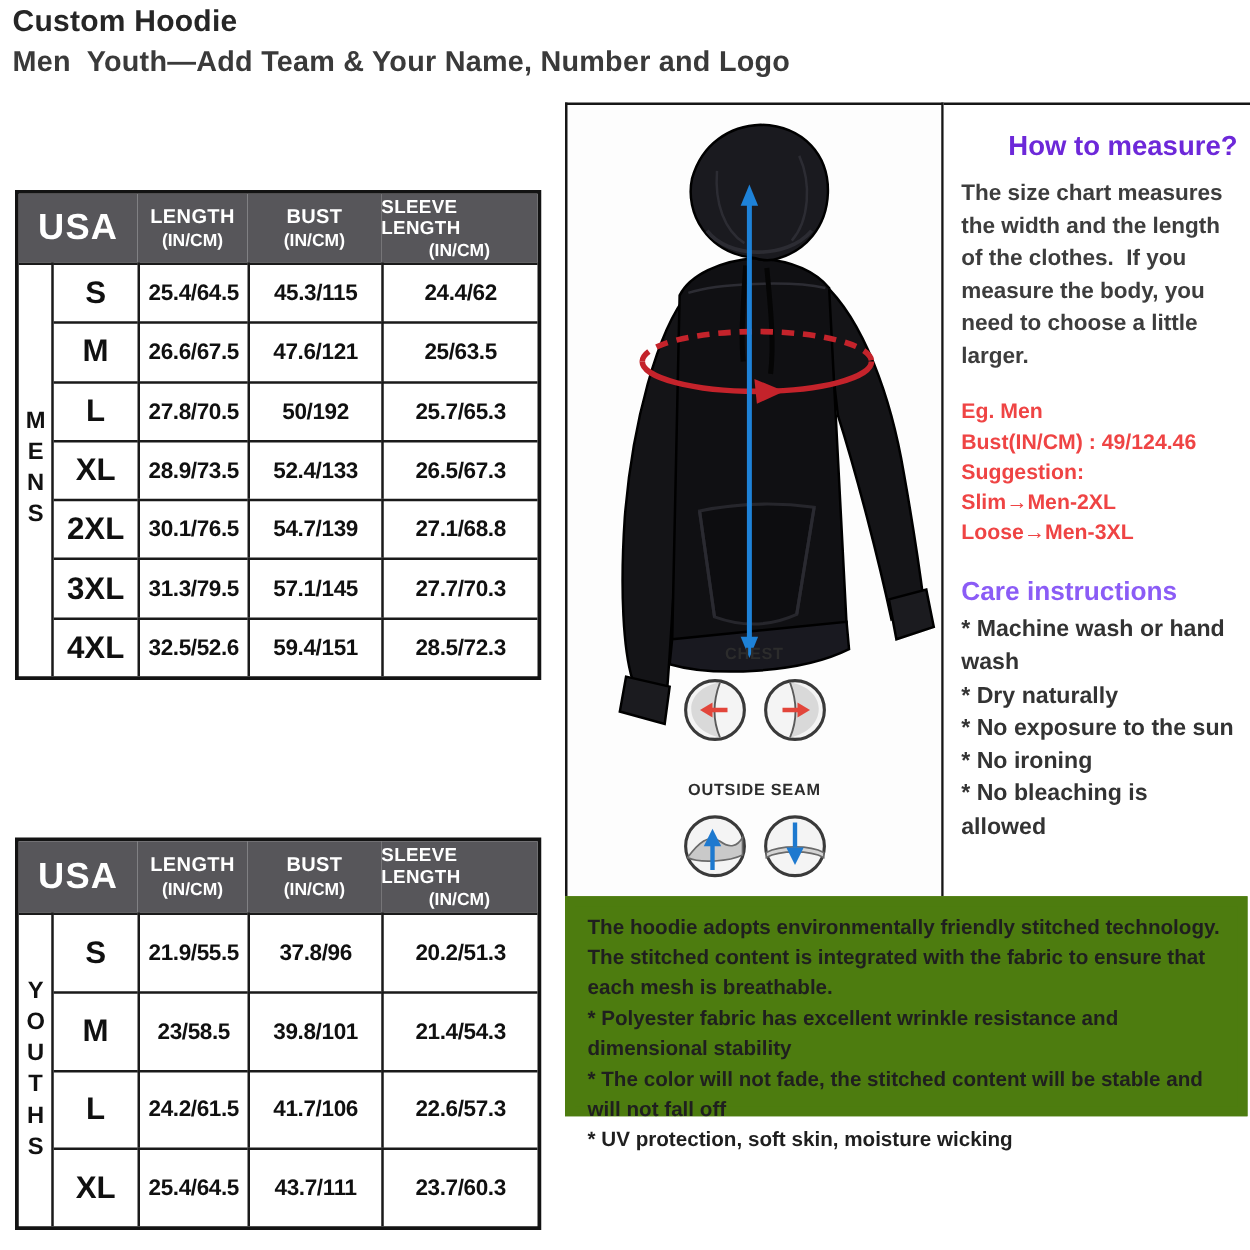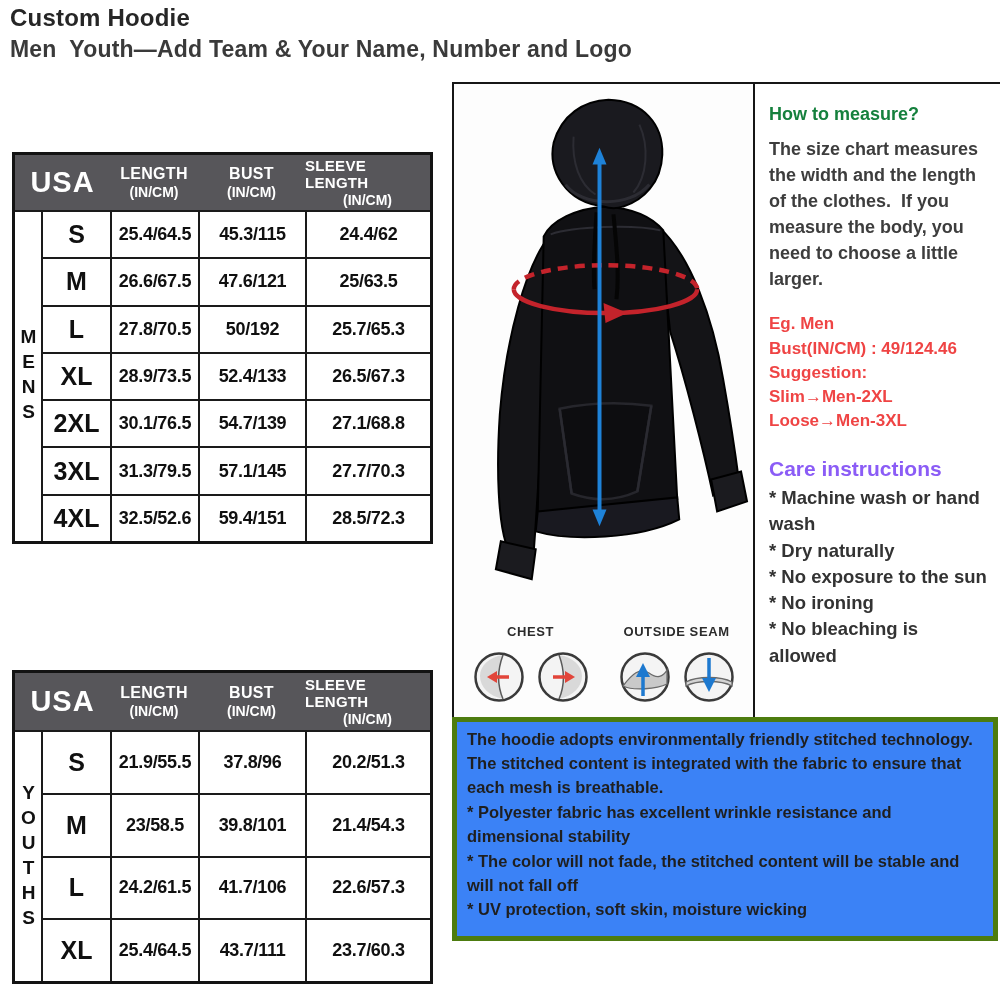--- a/index.html
+++ b/index.html
@@ -35,38 +35,38 @@
   .c3{grid-column:3;border-left:2px solid #1a1a1a}
   .c4{grid-column:4;border-left:2px solid #1a1a1a}
   .c5{grid-column:5;border-left:2px solid #1a1a1a}
   .cell.sz{font-size:25px}
   .cell.val{font-size:18px;letter-spacing:-.3px}
 
   
   .center-panel{position:absolute;left:452px;top:82px;width:303px;height:635px;
                 border:2px solid #161616;border-bottom:none;background:#fdfdfd;box-sizing:border-box;}
   .hoodie-svg{position:absolute;top:0;left:0;}
-  .measure-icons{position:absolute;left:0;right:0;bottom:14px;display:flex;justify-content:center;gap:30px;}
+  .measure-icons{position:absolute;left:0;right:0;bottom:14px;display:flex;justify-content:center;gap:30px;flex-direction:column;}
   .icon-group{display:flex;flex-direction:column;align-items:center;}
   .icon-label{font-size:13px;font-weight:700;letter-spacing:.6px;color:#2c2c2c;margin-bottom:12px;}
   .icon-row{display:flex;gap:12px;}
 
   
   .right-panel{position:absolute;left:755px;top:82px;width:245px;height:635px;
                border-top:2px solid #161616;background:#fff;box-sizing:border-box;}
   .right-inner{padding:12px 10px 0 14px;}
-  .measure-heading{text-align:left;font-size:18px;font-weight:700;color:#15803d;margin:8px 0 12px;}
+  .measure-heading{text-align:right;font-size:22px;font-weight:700;color:#6d28d9;margin:8px 0 12px;}
   .measure-body{font-size:18px;font-weight:600;color:#3d3d3d;line-height:1.44;margin:0 0 20px;white-space:pre-wrap;}
   .example{font-size:17px;font-weight:700;color:#ef4444;line-height:1.42;margin-bottom:24px;}
   .care-heading{font-size:21px;font-weight:600;color:#8b5cf6;margin:16px 0 4px;}
   .care-list{font-size:18.5px;font-weight:700;color:#333;line-height:1.42;}
 
   
-  .info-box{position:absolute;left:452px;top:717px;width:546px;height:224px;border:5px solid #4d7c0f;
-            background:#3b82f6;padding:5px 10px;box-sizing:border-box;}
+  .info-box{position:absolute;left:452px;top:717px;width:546px;height:176px;border:8px solid #4d7c0f;
+            background:#4d7c0f;padding:5px 10px;box-sizing:border-box;}
   .info-box p{margin:1px 0;font-size:16.5px;font-weight:700;color:#1f1f1f;line-height:1.45;}
 </style>
 </head>
 <body>
 
 <div id="canvas">
 
   <div class="page-title">Custom Hoodie</div>
   <div class="page-subtitle">Men  Youth—Add Team &amp; Your Name, Number and Logo</div>
 

